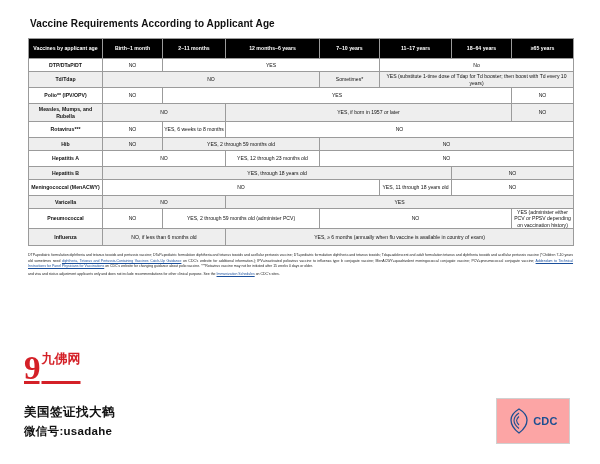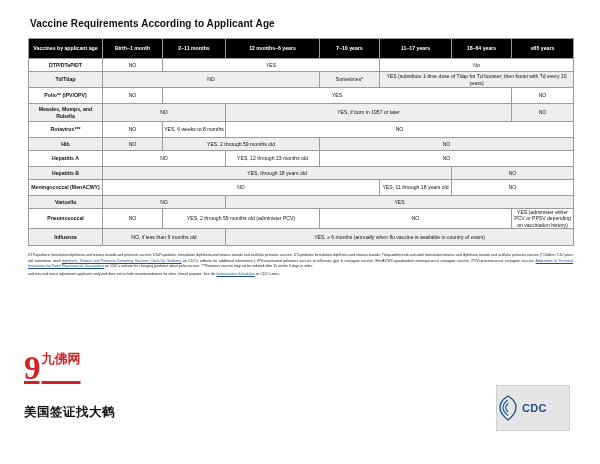--- a/index.html
+++ b/index.html
@@ -127,28 +127,28 @@
     top: 424px;
     font-family: "Liberation Sans", sans-serif;
     font-size: 11.5px;
     font-weight: bold;
     color: #111;
     letter-spacing: 0.3px;
   }
   .cdc-box {
     position: absolute;
     right: 30px;
-    bottom: 33px;
+    bottom: 20px;
     width: 72px;
     height: 44px;
     border: 1px solid #d0d0d0;
-    background: #e5e5e5;
+    background: #fca5a5;
     display: flex;
     align-items: center;
-    justify-content: flex-start;
+    justify-content: center;
   }
   .cdc-inner {
     display: flex;
     align-items: center;
     gap: 3px;
   }
   .cdc-mark {
     width: 22px;
     height: 26px;
   }
@@ -270,20 +270,21 @@
     </p>
     <p>
       <span>and visa and status adjustment applicants only and does not include recommendations for other clinical purpose.  See the </span><span class="link">Immunization Schedules</span><span> on CDC's sites.</span>
     </p>
   </div>
 
   <div class="wm-logo">
     <span>9</span><span class="cn">九佛网</span>
   </div>
   <div class="wm-line2">美国签证找大鹤</div>
+  <div class="wm-line3">微信号:usadahe</div>
 
   <div class="cdc-box">
     <div class="cdc-inner">
       <svg class="cdc-mark" viewBox="0 0 22 26">
         <path d="M11 1 C6 4 3 7 3 12 C3 18 7 22 11 25 C15 22 19 18 19 12 C19 7 16 4 11 1 Z" fill="none" stroke="#1d4f91" stroke-width="1.3"></path>
         <path d="M11 5 C8 7 6 9 6 12.5 C6 16 8.5 18.5 11 20.5" fill="none" stroke="#1d4f91" stroke-width="1.1"></path>
         <path d="M11 8.5 C9.5 9.8 8.6 11 8.6 12.6 C8.6 14.4 9.8 15.8 11 17" fill="none" stroke="#1d4f91" stroke-width="1.1"></path>
       </svg>
       <span class="cdc-text">CDC</span>
     </div>

